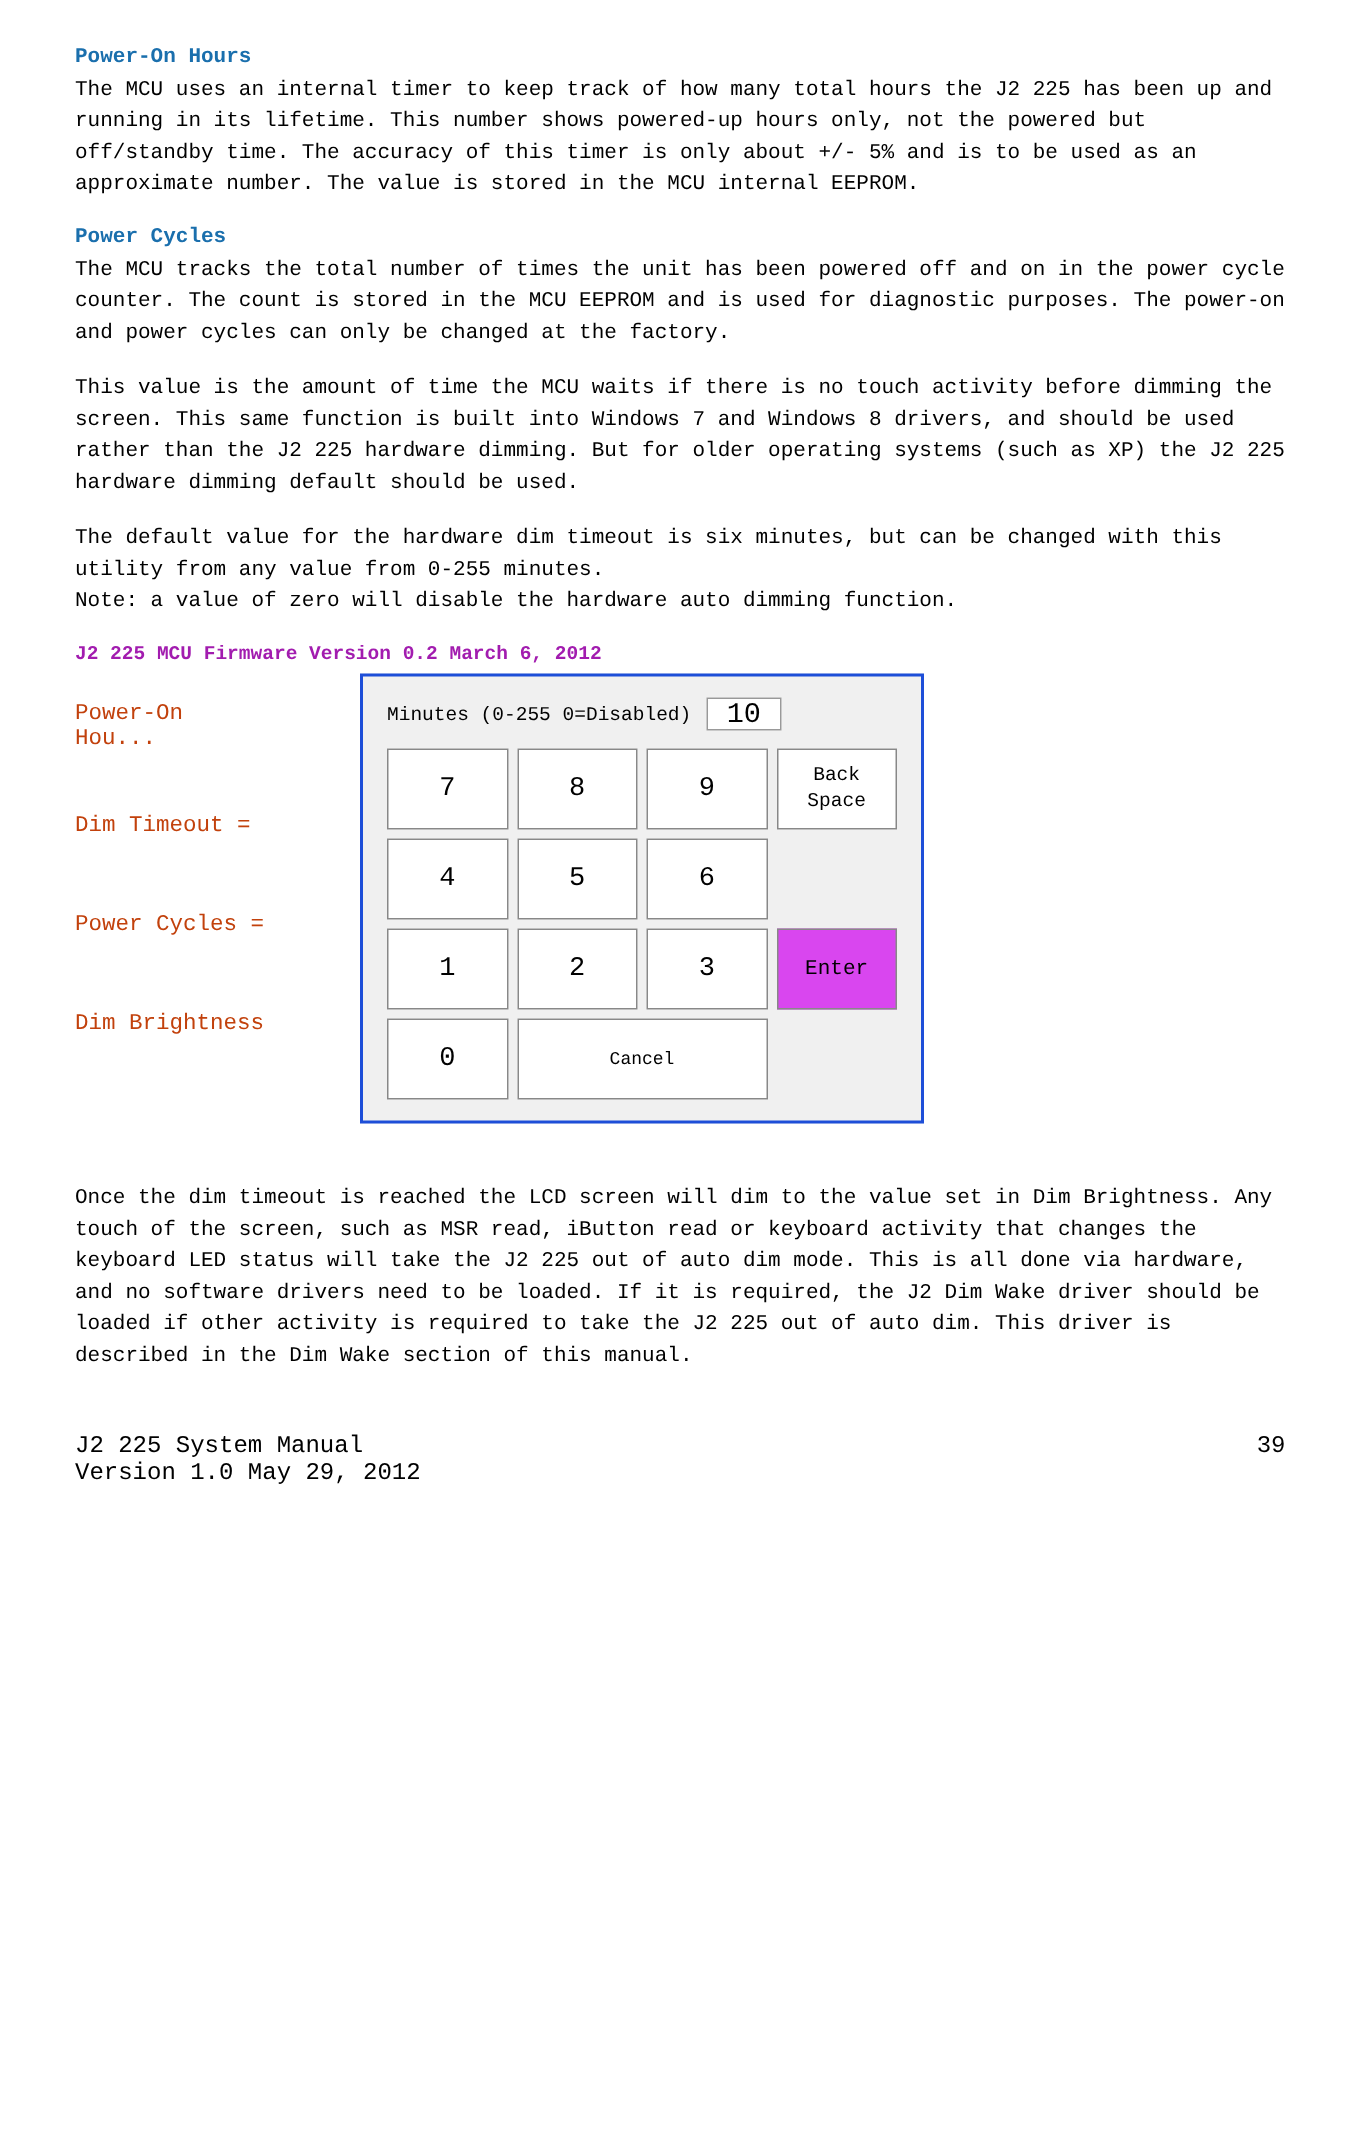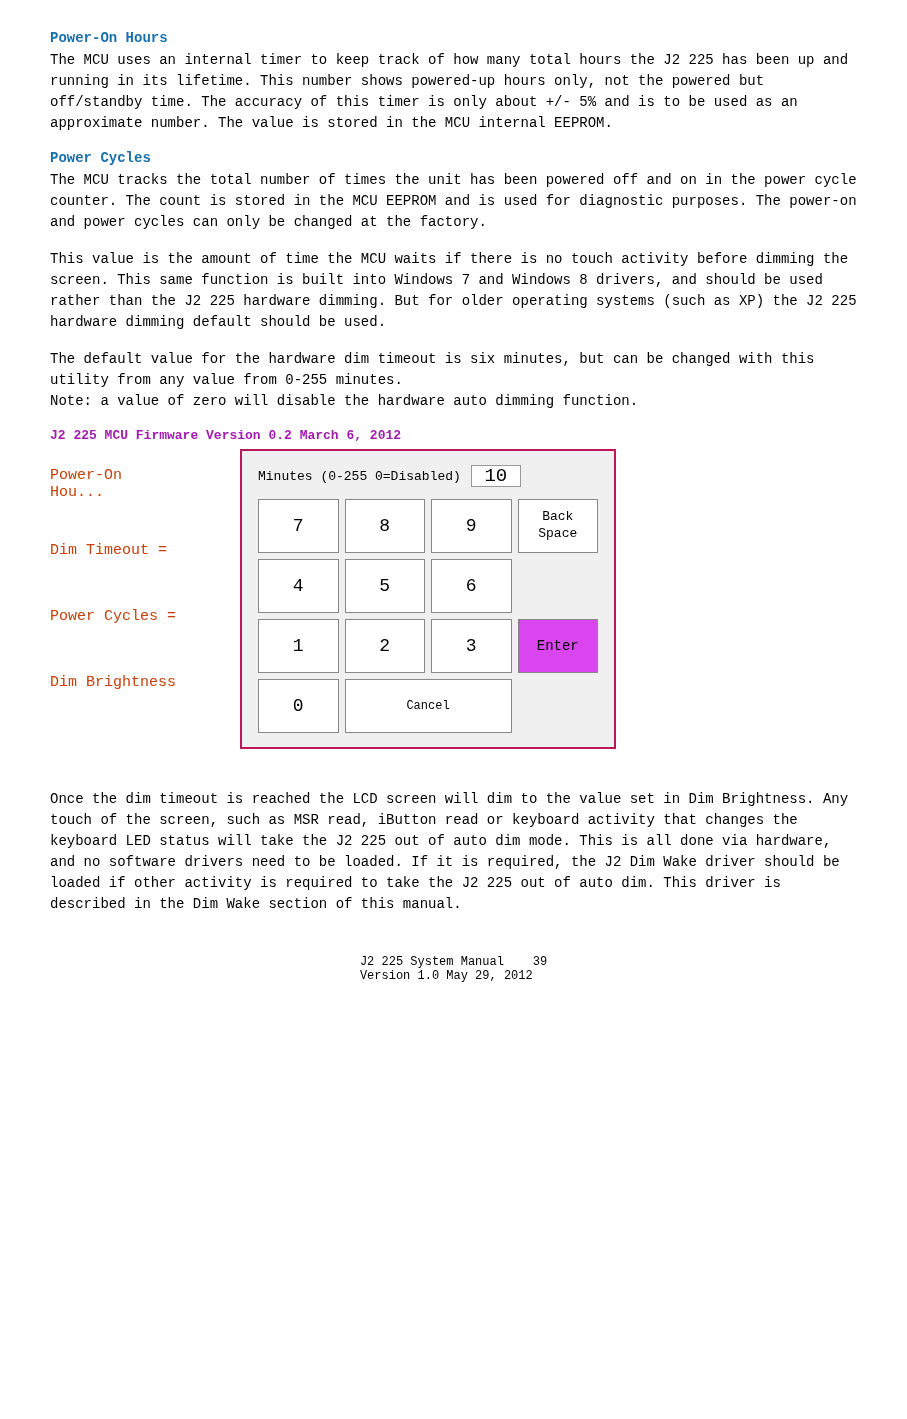--- a/index.html
+++ b/index.html
@@ -23,21 +23,21 @@
       line-height: 1.5;
     }
     .firmware-title {
       color: #a21caf;
       font-weight: bold;
       font-size: 13px;
       margin-bottom: 2px;
       margin-top: 10px;
     }
     .dialog-box {
-      border: 2px solid #be185d;
+      border: 2px solid #1d4ed8;
       background: #f0f0f0;
       display: inline-block;
       padding: 14px 16px 14px 16px;
       margin-left: 60px;
       margin-bottom: 20px;
     }
     .dialog-top-row {
       display: flex;
       align-items: center;
       margin-bottom: 12px;
@@ -169,19 +169,19 @@
       <button class="key-btn enter">Enter</button>
 
       <button class="key-btn zero">0</button>
       <button class="key-btn cancel" style="grid-column: 2 / 4;">Cancel</button>
     </div>
   </div>
 </div>
 
 <div class="paragraph">Once the dim timeout is reached the LCD screen will dim to the value set in Dim Brightness. Any touch of the screen, such as MSR read, iButton read or keyboard activity that changes the keyboard LED status will take the J2 225 out of auto dim mode. This is all done via hardware, and no software drivers need to be loaded. If it is required, the J2 Dim Wake driver should be loaded if other activity is required to take the J2 225 out of auto dim. This driver is described in the Dim Wake section of this manual.</div>
 
-<div style="margin-top: 40px; display:flex; justify-content:center; font-size:12px;">
+<div style="margin-top: 40px; display:flex; justify-content:space-between; font-size:16px;">
   <div>
     <div>J2 225 System Manual</div>
     <div>Version 1.0 May 29, 2012</div>
   </div>
   <div>39</div>
 </div>
 
 </body></html>

